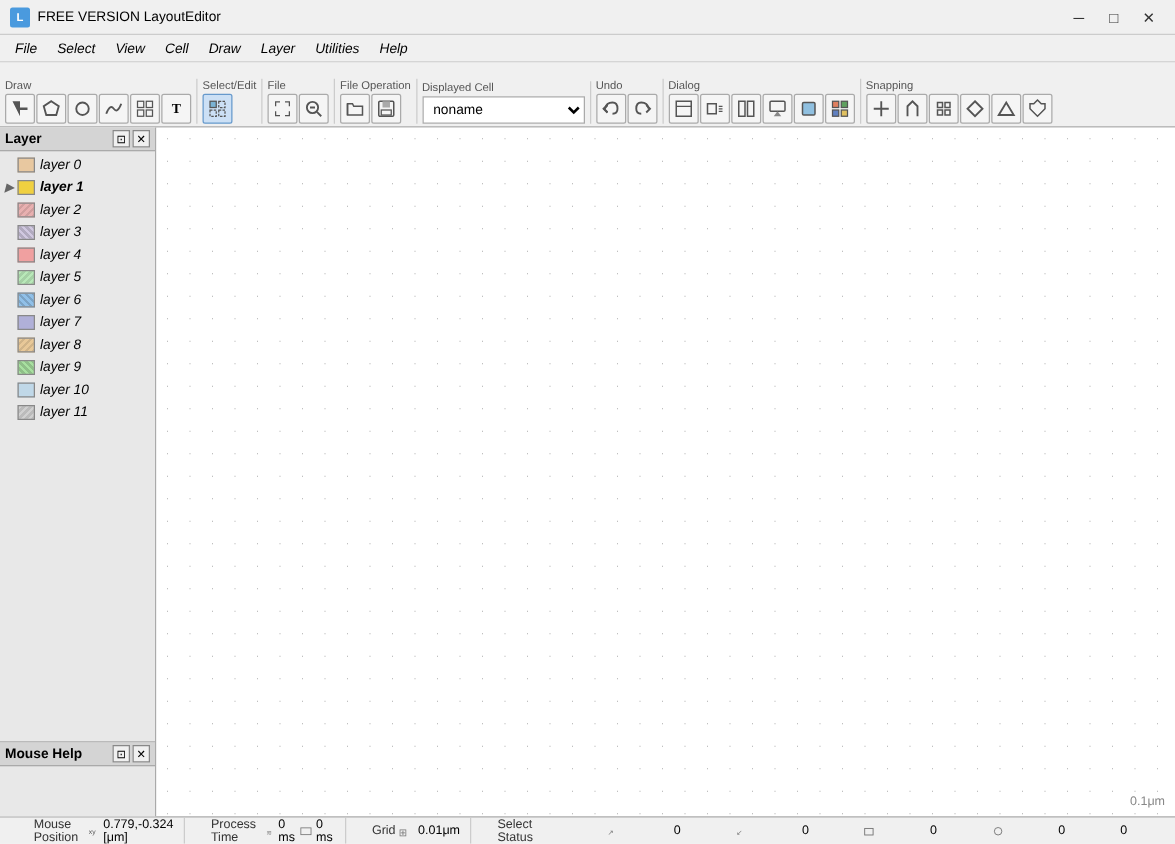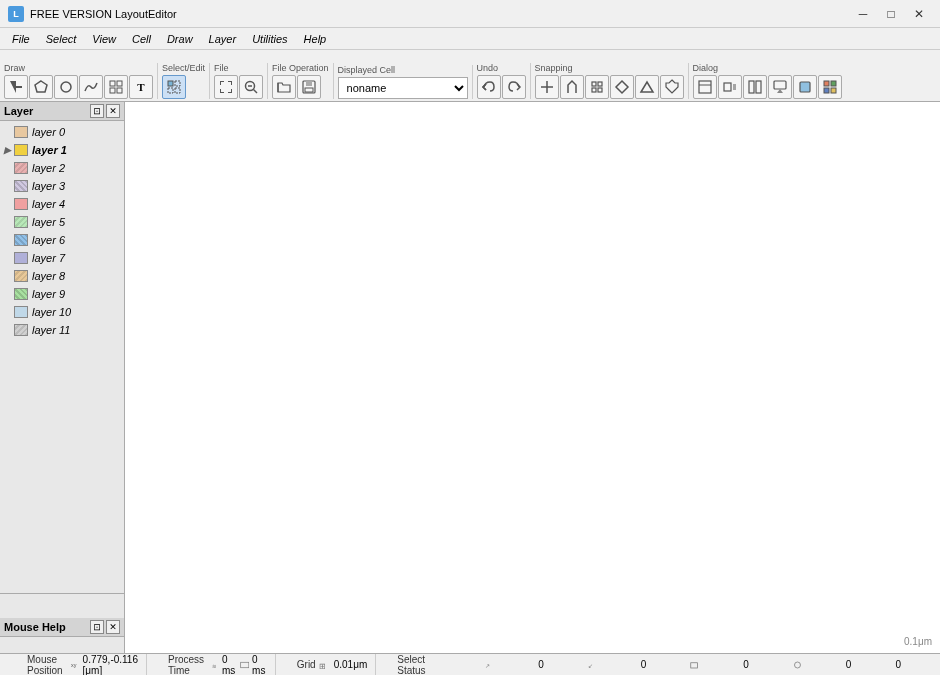--- a/index.html
+++ b/index.html
@@ -210,21 +210,20 @@
     }
     .mouse-help-header {
       background: #d4d4d4;
       padding: 2px 4px;
       font-size: 11px;
       font-weight: bold;
       border-bottom: 1px solid #aaa;
       display: flex;
       justify-content: space-between;
       align-items: center;
-      margin-top: 24px;
     }
 
     
     #canvas-area {
       flex: 1;
       background: white;
       position: relative;
       overflow: hidden;
     }
     #canvas-dots {
@@ -410,20 +409,65 @@
       <button class="tb-btn" title="Redo">
         <svg class="icon-svg" viewBox="0 0 16 16">
             <path d="M13,8 Q12,3 7,3 Q3,3 3,8 Q3,12 7,12" fill="none" stroke="#555" stroke-width="1.5"></path>
             <polyline points="11,5 14,8 11,11" fill="none" stroke="#555" stroke-width="1.5"></polyline>
           </svg>
       </button>
     </div>
   </div>
 
   <div class="toolbar-section">
+    <div class="toolbar-label">Dialog</div>
+    <div class="toolbar-buttons">
+      <button class="tb-btn">
+        <svg class="icon-svg" viewBox="0 0 16 16">
+            <rect x="2" y="2" width="12" height="12" fill="none" stroke="#555" stroke-width="1.2"></rect>
+            <line x1="2" y1="6" x2="14" y2="6" stroke="#555" stroke-width="1"></line>
+          </svg>
+      </button>
+      <button class="tb-btn">
+        <svg class="icon-svg" viewBox="0 0 16 16">
+            <rect x="2" y="4" width="7" height="8" fill="none" stroke="#555" stroke-width="1.2"></rect>
+            <line x1="11" y1="6" x2="14" y2="6" stroke="#555" stroke-width="1"></line>
+            <line x1="11" y1="8" x2="14" y2="8" stroke="#555" stroke-width="1"></line>
+            <line x1="11" y1="10" x2="14" y2="10" stroke="#555" stroke-width="1"></line>
+          </svg>
+      </button>
+      <button class="tb-btn">
+        <svg class="icon-svg" viewBox="0 0 16 16">
+            <rect x="2" y="2" width="5" height="12" fill="none" stroke="#555" stroke-width="1.2"></rect>
+            <rect x="9" y="2" width="5" height="12" fill="none" stroke="#555" stroke-width="1.2"></rect>
+          </svg>
+      </button>
+      <button class="tb-btn">
+        <svg class="icon-svg" viewBox="0 0 16 16">
+            <rect x="2" y="2" width="12" height="8" rx="1" fill="none" stroke="#555" stroke-width="1.2"></rect>
+            <path d="M5,14 L8,10 L11,14" fill="#888"></path>
+          </svg>
+      </button>
+      <button class="tb-btn">
+        <svg class="icon-svg" viewBox="0 0 16 16">
+            <rect x="3" y="3" width="10" height="10" rx="1" fill="#90c0e0" stroke="#555" stroke-width="1.2"></rect>
+          </svg>
+      </button>
+      <button class="tb-btn">
+        <svg class="icon-svg" viewBox="0 0 16 16">
+          <rect x="2" y="2" width="5" height="5" fill="#e08060" stroke="#555" stroke-width="1"></rect>
+          <rect x="9" y="2" width="5" height="5" fill="#60a060" stroke="#555" stroke-width="1"></rect>
+          <rect x="2" y="9" width="5" height="5" fill="#6080c0" stroke="#555" stroke-width="1"></rect>
+          <rect x="9" y="9" width="5" height="5" fill="#e0c060" stroke="#555" stroke-width="1"></rect>
+        </svg>
+      </button>
+    </div>
+  </div>
+
+  <div class="toolbar-section">
     <div class="toolbar-label">Snapping</div>
     <div class="toolbar-buttons">
       <button class="tb-btn">
         <svg class="icon-svg" viewBox="0 0 16 16">
             <line x1="8" y1="2" x2="8" y2="14" stroke="#555" stroke-width="1.5"></line>
             <line x1="2" y1="8" x2="14" y2="8" stroke="#555" stroke-width="1.5"></line>
           </svg>
       </button>
       <button class="tb-btn">
         <svg class="icon-svg" viewBox="0 0 16 16">
@@ -445,65 +489,20 @@
       </button>
       <button class="tb-btn">
         <svg class="icon-svg" viewBox="0 0 16 16">
             <path d="M2,13 L8,3 L14,13 Z" fill="none" stroke="#555" stroke-width="1.5"></path>
           </svg>
       </button>
       <button class="tb-btn">
         <svg class="icon-svg" viewBox="0 0 16 16">
             <polygon points="8,1 11,4 14,4 14,8 11,11 8,14 5,11 2,8 2,4 5,4" fill="none" stroke="#555" stroke-width="1.2"></polygon>
           </svg>
-      </button>
-    </div>
-  </div>
-
-  <div class="toolbar-section">
-    <div class="toolbar-label">Dialog</div>
-    <div class="toolbar-buttons">
-      <button class="tb-btn">
-        <svg class="icon-svg" viewBox="0 0 16 16">
-            <rect x="2" y="2" width="12" height="12" fill="none" stroke="#555" stroke-width="1.2"></rect>
-            <line x1="2" y1="6" x2="14" y2="6" stroke="#555" stroke-width="1"></line>
-          </svg>
-      </button>
-      <button class="tb-btn">
-        <svg class="icon-svg" viewBox="0 0 16 16">
-            <rect x="2" y="4" width="7" height="8" fill="none" stroke="#555" stroke-width="1.2"></rect>
-            <line x1="11" y1="6" x2="14" y2="6" stroke="#555" stroke-width="1"></line>
-            <line x1="11" y1="8" x2="14" y2="8" stroke="#555" stroke-width="1"></line>
-            <line x1="11" y1="10" x2="14" y2="10" stroke="#555" stroke-width="1"></line>
-          </svg>
-      </button>
-      <button class="tb-btn">
-        <svg class="icon-svg" viewBox="0 0 16 16">
-            <rect x="2" y="2" width="5" height="12" fill="none" stroke="#555" stroke-width="1.2"></rect>
-            <rect x="9" y="2" width="5" height="12" fill="none" stroke="#555" stroke-width="1.2"></rect>
-          </svg>
-      </button>
-      <button class="tb-btn">
-        <svg class="icon-svg" viewBox="0 0 16 16">
-            <rect x="2" y="2" width="12" height="8" rx="1" fill="none" stroke="#555" stroke-width="1.2"></rect>
-            <path d="M5,14 L8,10 L11,14" fill="#888"></path>
-          </svg>
-      </button>
-      <button class="tb-btn">
-        <svg class="icon-svg" viewBox="0 0 16 16">
-            <rect x="3" y="3" width="10" height="10" rx="1" fill="#90c0e0" stroke="#555" stroke-width="1.2"></rect>
-          </svg>
-      </button>
-      <button class="tb-btn">
-        <svg class="icon-svg" viewBox="0 0 16 16">
-          <rect x="2" y="2" width="5" height="5" fill="#e08060" stroke="#555" stroke-width="1"></rect>
-          <rect x="9" y="2" width="5" height="5" fill="#60a060" stroke="#555" stroke-width="1"></rect>
-          <rect x="2" y="9" width="5" height="5" fill="#6080c0" stroke="#555" stroke-width="1"></rect>
-          <rect x="9" y="9" width="5" height="5" fill="#e0c060" stroke="#555" stroke-width="1"></rect>
-        </svg>
       </button>
     </div>
   </div>
 </div>
 
 <div id="main-area">
 
   <div id="left-panel">
 
     <div class="panel-header">
@@ -592,21 +591,21 @@
     <div id="scale-label">0.1μm</div>
   </div>
 </div>
 
 <div id="status-bar">
   <div class="status-section">
     <span class="status-label">Mouse Position</span>
     <svg width="14" height="10" viewBox="0 0 14 10">
       <text x="0" y="9" font-size="9" fill="#555">xy</text>
     </svg>
-    <span class="status-value">0.779,-0.116 [μm]</span>
+    <span class="status-value">0.779,-0.324 [μm]</span>
   </div>
   <div class="status-section">
     <span class="status-label">Process Time</span>
     <svg width="10" height="10" viewBox="0 0 10 10">
       <text x="0" y="9" font-size="8" fill="#777">≋</text>
     </svg>
     <span class="status-value">0 ms</span>
     <svg width="14" height="10" viewBox="0 0 14 10">
       <rect x="1" y="1" width="12" height="8" fill="none" stroke="#777" stroke-width="1"></rect>
     </svg>

